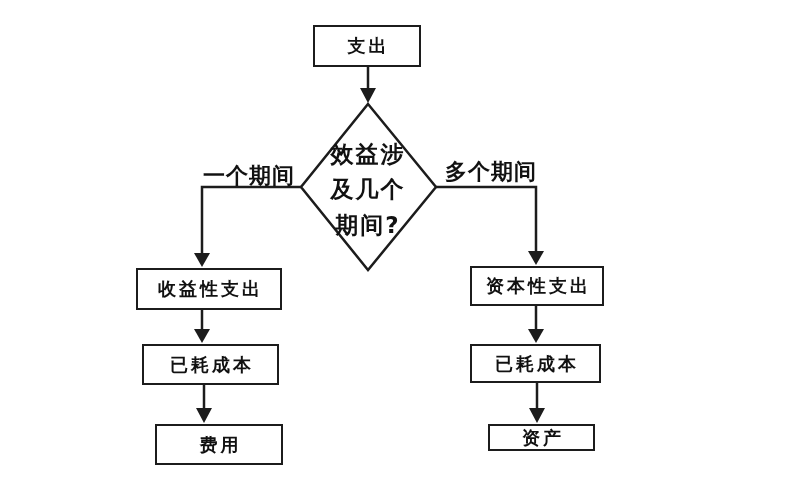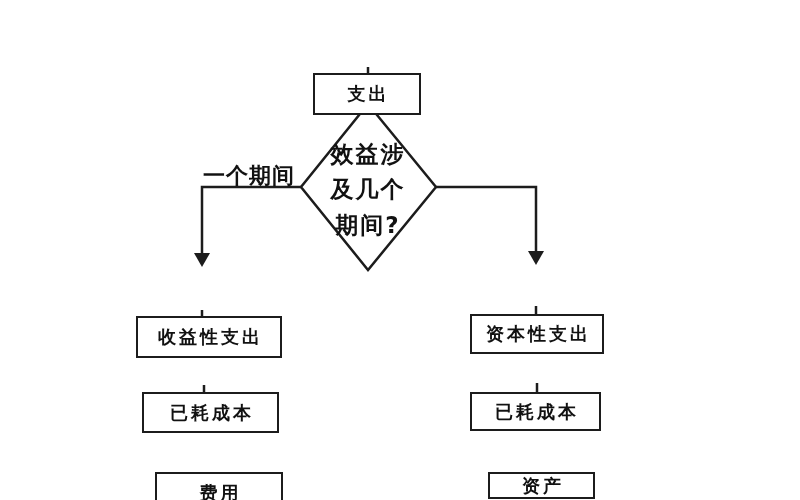--- a/index.html
+++ b/index.html
@@ -28,21 +28,20 @@
     border: 2.5px solid #1c1c1c;
     background: #ffffff;
     display: flex;
     align-items: center;
     justify-content: center;
     font-weight: bold;
     font-size: 18px;
     letter-spacing: 3px;
     box-sizing: border-box;
     text-indent: 3px; 
-    margin-top: 48px;
   }
   .box-expenditure        { left: 313px; top: 25px;  width: 108px; height: 42px; }
   .box-revenue-expenditure{ left: 136px; top: 268px; width: 146px; height: 42px; }
   .box-expired-cost       { left: 142px; top: 344px; width: 137px; height: 41px; text-align: right; }
   .box-expense            { left: 155px; top: 424px; width: 128px; height: 41px; }
   .box-capital-expenditure{ left: 470px; top: 266px; width: 134px; height: 40px; }
   .box-unexpired-cost     { left: 470px; top: 344px; width: 131px; height: 39px; }
   .box-asset              { left: 488px; top: 424px; width: 107px; height: 27px; }
 
   .decision-label {
@@ -108,20 +107,21 @@
   </svg>
 
   <div class="node-box box-expenditure">支出</div>
 
   <div class="decision-label">效益涉
 及几个
 期间?</div>
 
   <div class="edge-label edge-label-left">一个期间</div>
 
+  <div class="edge-label edge-label-right">多个期间</div>
 
   <div class="node-box box-revenue-expenditure">收益性支出</div>
 
   <div class="node-box box-expired-cost">已耗成本</div>
 
   <div class="node-box box-expense">费用</div>
 
   <div class="node-box box-capital-expenditure">资本性支出</div>
 
   <div class="node-box box-unexpired-cost">已耗成本</div>

